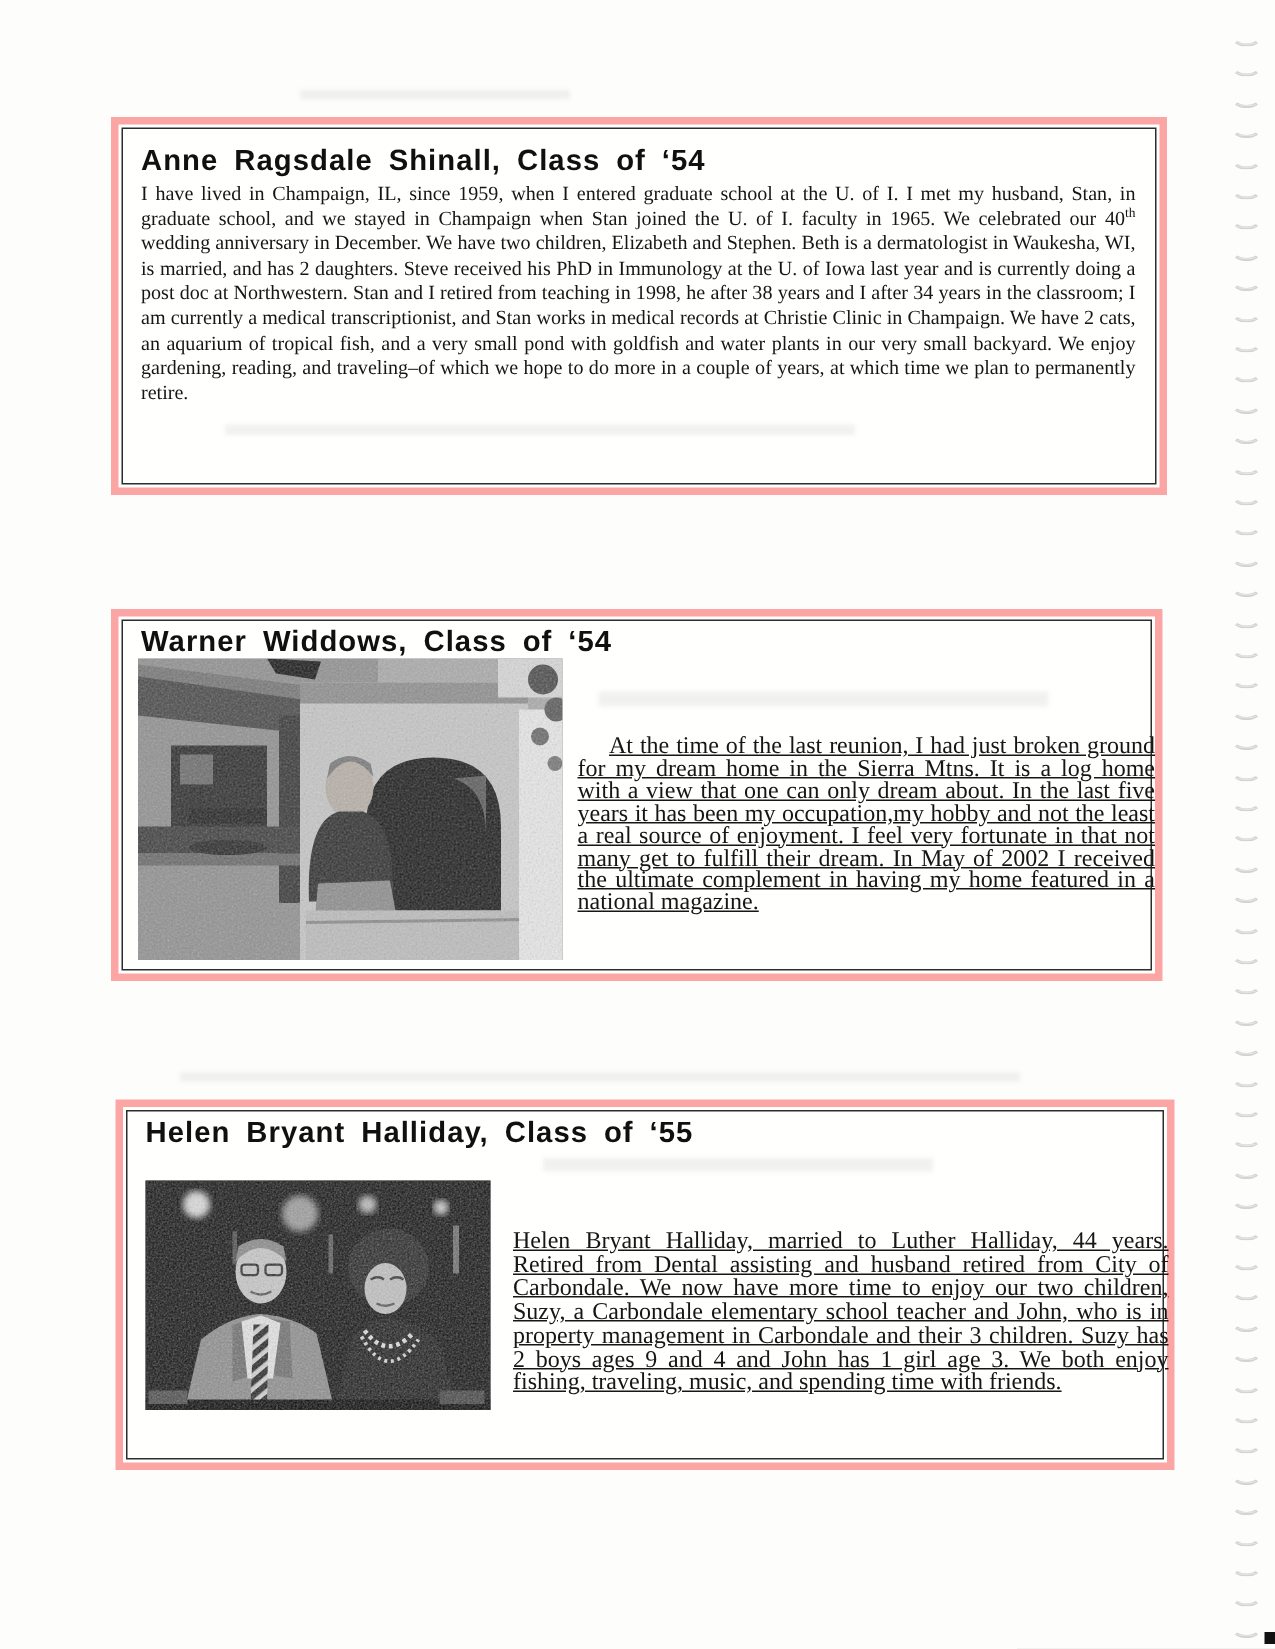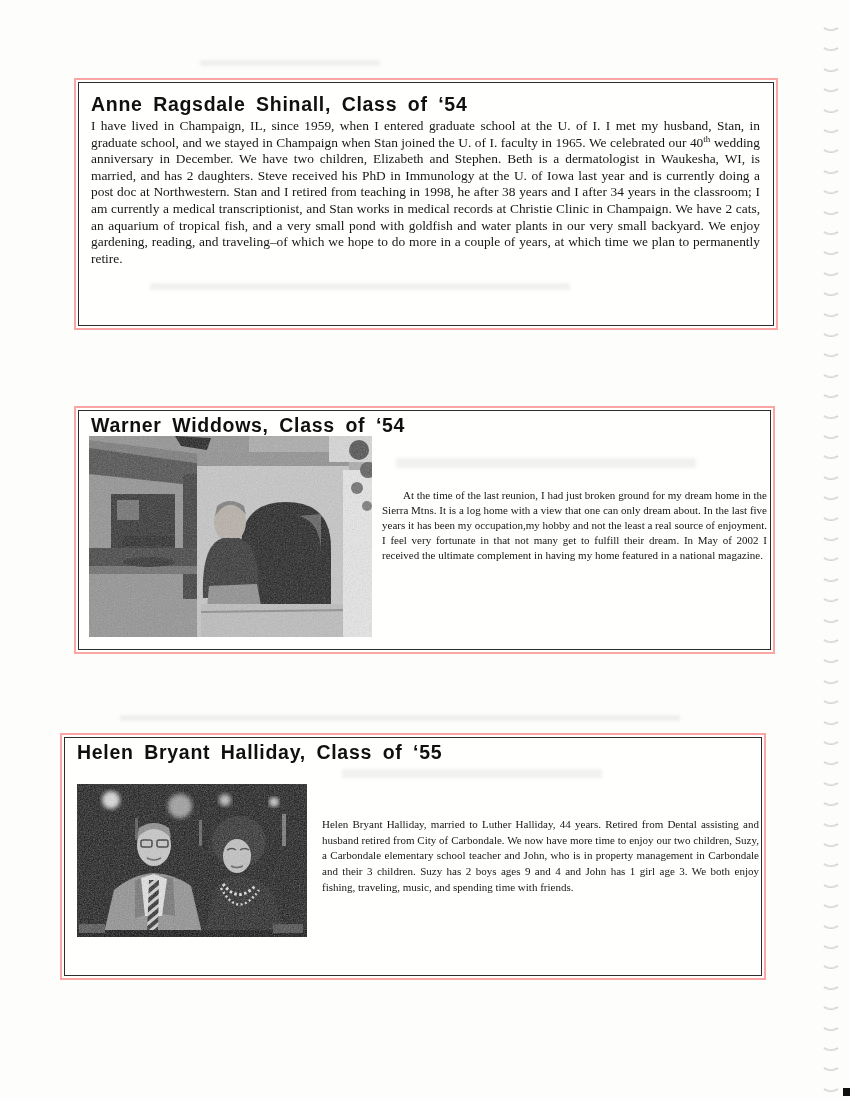--- a/index.html
+++ b/index.html
@@ -14,21 +14,21 @@
     background: #fdfdfc;
     overflow: hidden;
     font-family: "Liberation Serif", serif;
     color: #161616;
   }
 
   
   .card {
     position: absolute;
     background: #fffffe;
-    border: 2px solid #fca5a5;
+    border: 5px solid #fca5a5;
     box-sizing: border-box;
   }
   .card-inner {
     position: absolute;
     inset: 2px;
     border: 1px solid #2c2c2c;
     pointer-events: none;
   }
   .card h2 {
     margin: 0;
@@ -58,23 +58,24 @@
   
   .pad-2 { position: absolute; inset: 0; padding: 6px 16px 0 15px; }
   .photo {
     position: absolute;
     overflow: hidden;
     background: #9a9a9a;
   }
   .photo svg { display: block; }
   .bio-right {
     position: absolute;
-    font-size: 11px;
+    font-size: 16px;
     text-align: justify;
     margin: 0;
+    text-decoration: underline;
   }
   .bio-warner { line-height: 14.9px; text-indent: 21px; }
   .bio-helen  { line-height: 15.7px; }
 
   
   .coil {
     position: absolute;
     right: 9px;
     width: 16px;
     height: 9px;
@@ -172,21 +173,21 @@
         <polygon points="86,0 122,2 118,14 92,10" fill="#1a1a1a"></polygon>
 
         <rect width="283" height="201" filter="url(#g1)" opacity="0.42"></rect>
       </svg>
     </div>
 
     <p class="bio-right bio-warner" style="left:306px; top:80px; width:385px;">At the time of the last reunion, I had just broken ground for my dream home in the Sierra Mtns.  It is a log home with a view that one can only dream about.  In the last five years it has been my occupation,my hobby and not the least a real source of enjoyment.  I feel very fortunate in that not many get to fulfill their dream.  In May of 2002 I received the ultimate complement in having my home featured in a national magazine.</p>
     <div class="smudge" style="left:320px; top:50px; width:300px; height:10px;"></div>
   </section>
 
-  <section class="card" style="left:60px; top:733px; width:706px; height:247px;">
+  <section class="card" style="left:77px; top:733px; width:706px; height:247px;">
     <div class="card-inner"></div>
     <div class="pad-2">
       <h2>Helen Bryant Halliday, Class of ‘55</h2>
     </div>
 
     <div class="photo" style="left:15px; top:49px; width:230px; height:153px; background:#121212;">
       <svg width="230" height="153" viewBox="0 0 230 153" xmlns="http://www.w3.org/2000/svg">
         <defs>
           <filter id="g2" x="0" y="0" width="100%" height="100%">
             <feTurbulence type="fractalNoise" baseFrequency="0.8" numOctaves="3" stitchTiles="stitch"></feTurbulence>

